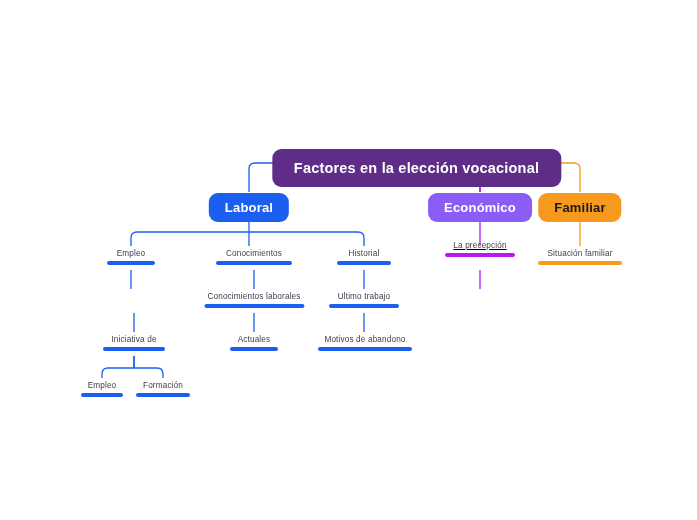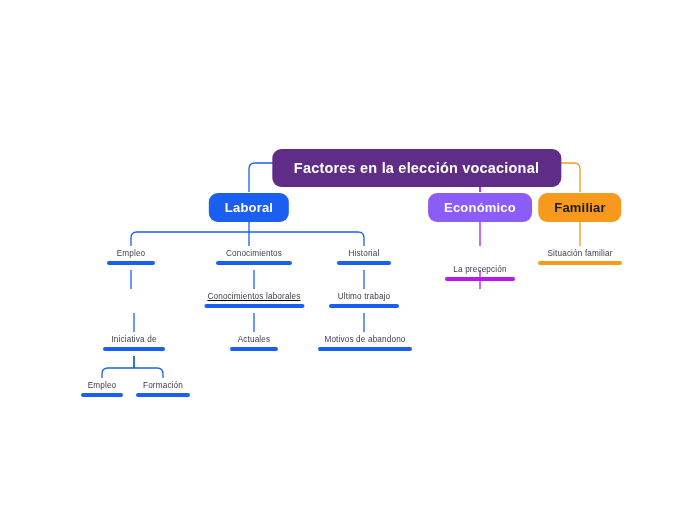--- a/index.html
+++ b/index.html
@@ -92,30 +92,30 @@
     <div class="bar" style="background:#1b5ff0;width:48px;"></div>
   </div>
   <div class="ul" style="left:254px;top:248px;">
     <div class="txt">Conocimientos</div>
     <div class="bar" style="background:#1b5ff0;width:76px;"></div>
   </div>
   <div class="ul" style="left:364px;top:248px;">
     <div class="txt">Historial</div>
     <div class="bar" style="background:#1b5ff0;width:54px;"></div>
   </div>
-  <div class="ul" style="left:480px;top:264px;">
+  <div class="ul" style="left:480px;top:240px;text-decoration:underline;">
     <div class="txt">La precepción</div>
     <div class="bar" style="background:#b518f0;width:70px;"></div>
   </div>
   <div class="ul" style="left:580px;top:248px;">
     <div class="txt">Situación familiar</div>
     <div class="bar" style="background:#f7991c;width:84px;"></div>
   </div>
 
-  <div class="ul" style="left:254px;top:291px;text-decoration:underline;">
+  <div class="ul" style="left:254px;top:291px;">
     <div class="txt">Conocimientos laborales</div>
     <div class="bar" style="background:#1b5ff0;width:100px;"></div>
   </div>
   <div class="ul" style="left:364px;top:291px;">
     <div class="txt">Ultimo trabajo</div>
     <div class="bar" style="background:#1b5ff0;width:70px;"></div>
   </div>
 
   <div class="ul" style="left:134px;top:334px;">
     <div class="txt">Iniciativa de</div>

